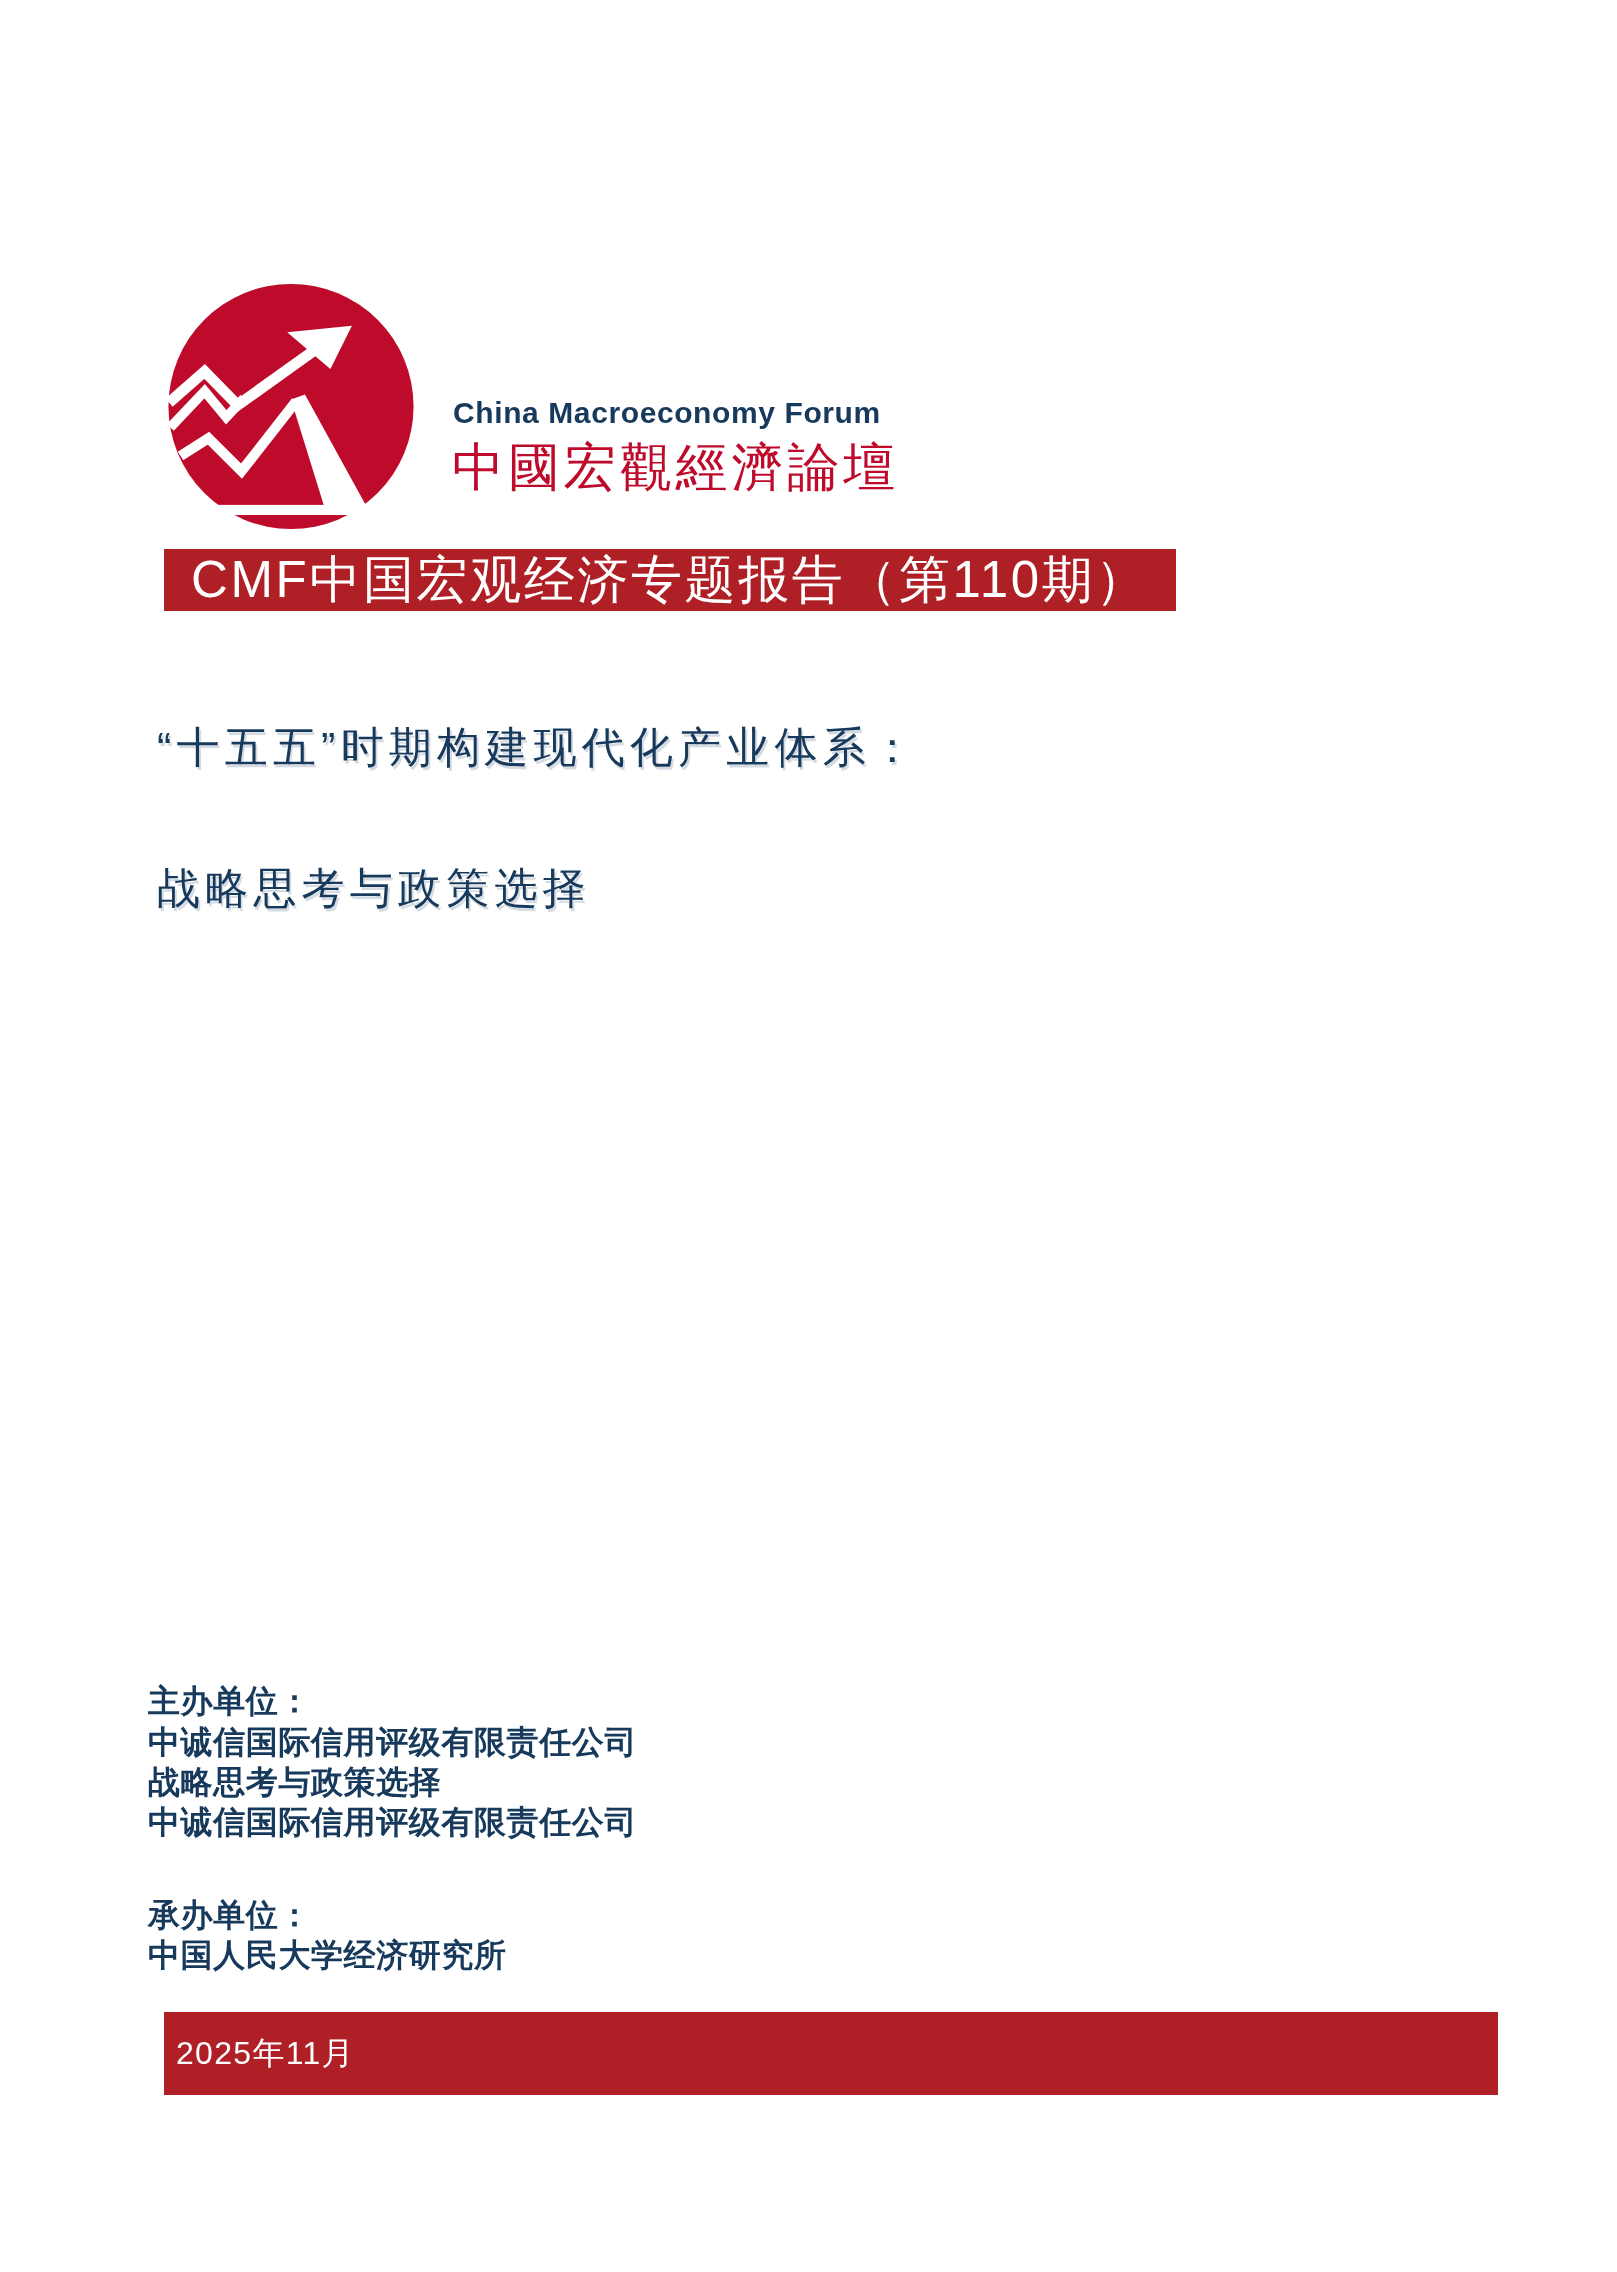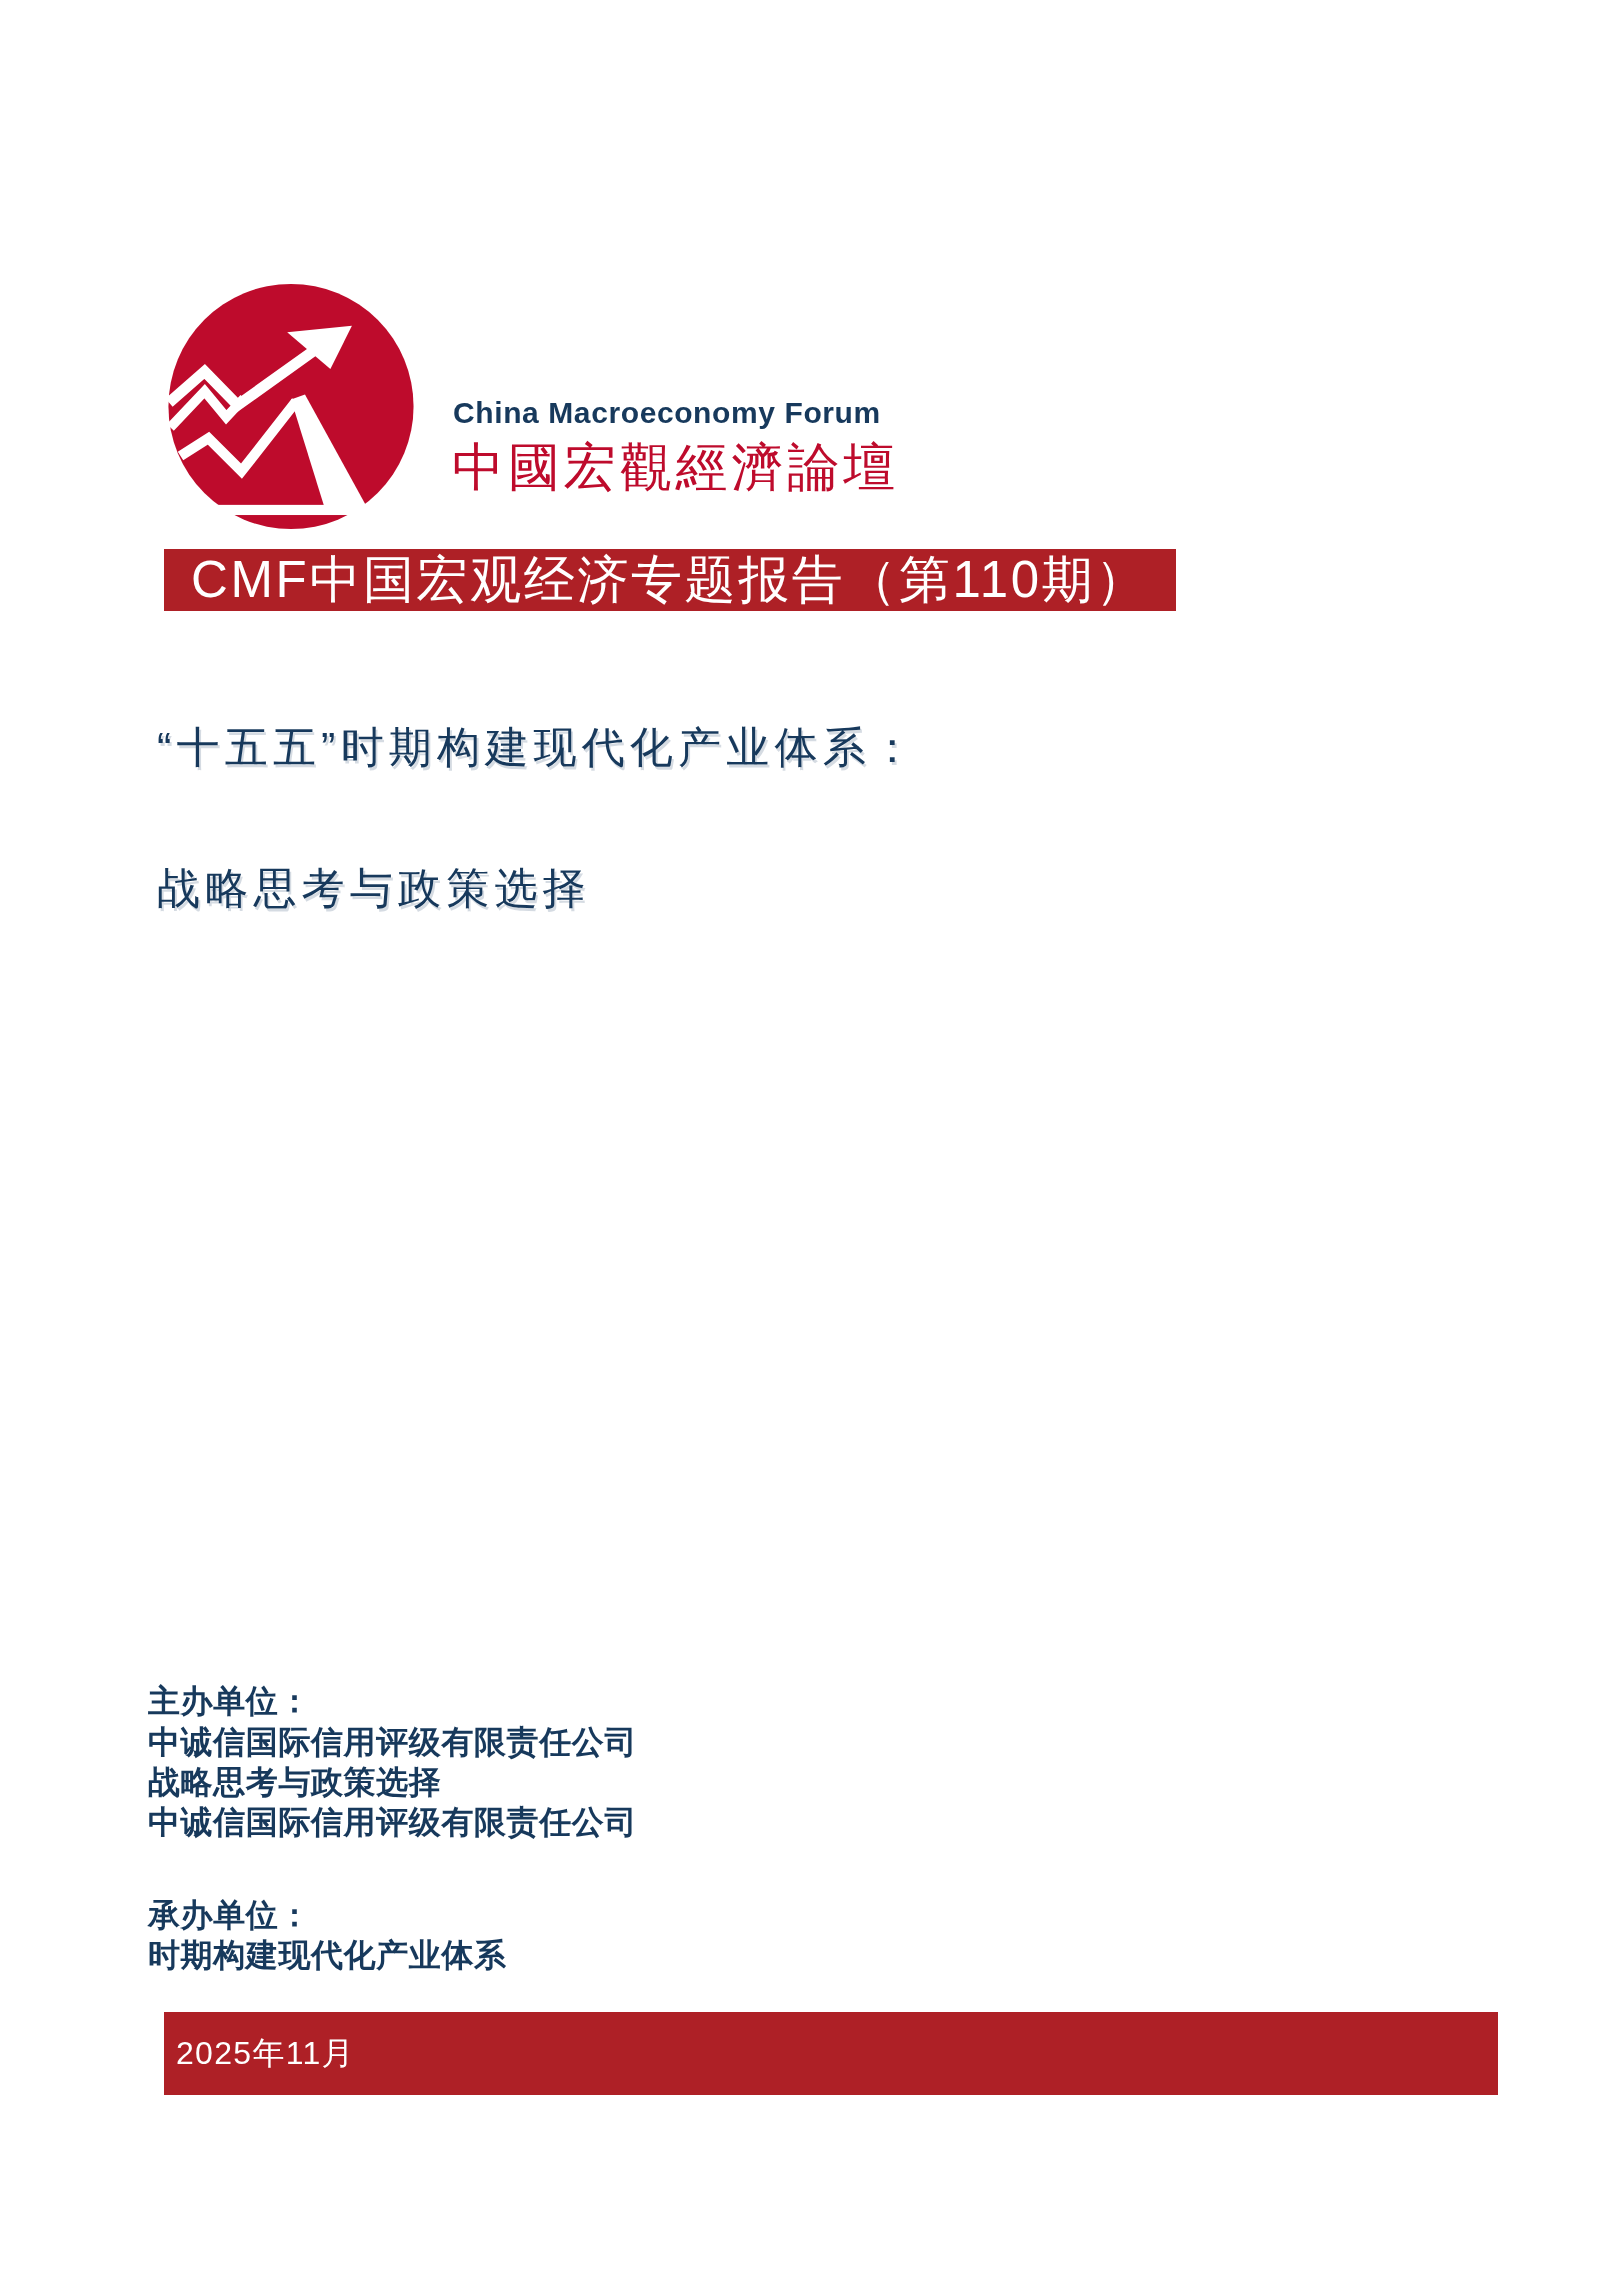--- a/index.html
+++ b/index.html
@@ -106,20 +106,20 @@
   </div>
 
   <div class="doc-title l1">“十五五”时期构建现代化产业体系：</div>
   <div class="doc-title l2">战略思考与政策选择</div>
 
   <div class="org-line org-host-label">主办单位：</div>
   <div class="org-line org-host-0">中诚信国际信用评级有限责任公司</div>
   <div class="org-line org-host-1">战略思考与政策选择</div>
   <div class="org-line org-host-2">中诚信国际信用评级有限责任公司</div>
   <div class="org-line org-und-label">承办单位：</div>
-  <div class="org-line org-und-0">时期构建现代化产业体系</div>
+  <div class="org-line org-und-0">中国人民大学经济研究所</div>
 
   <div class="banner-bottom">
     <span>2025年11月</span>
   </div>
 
 </div>
 
 
 </body></html>

